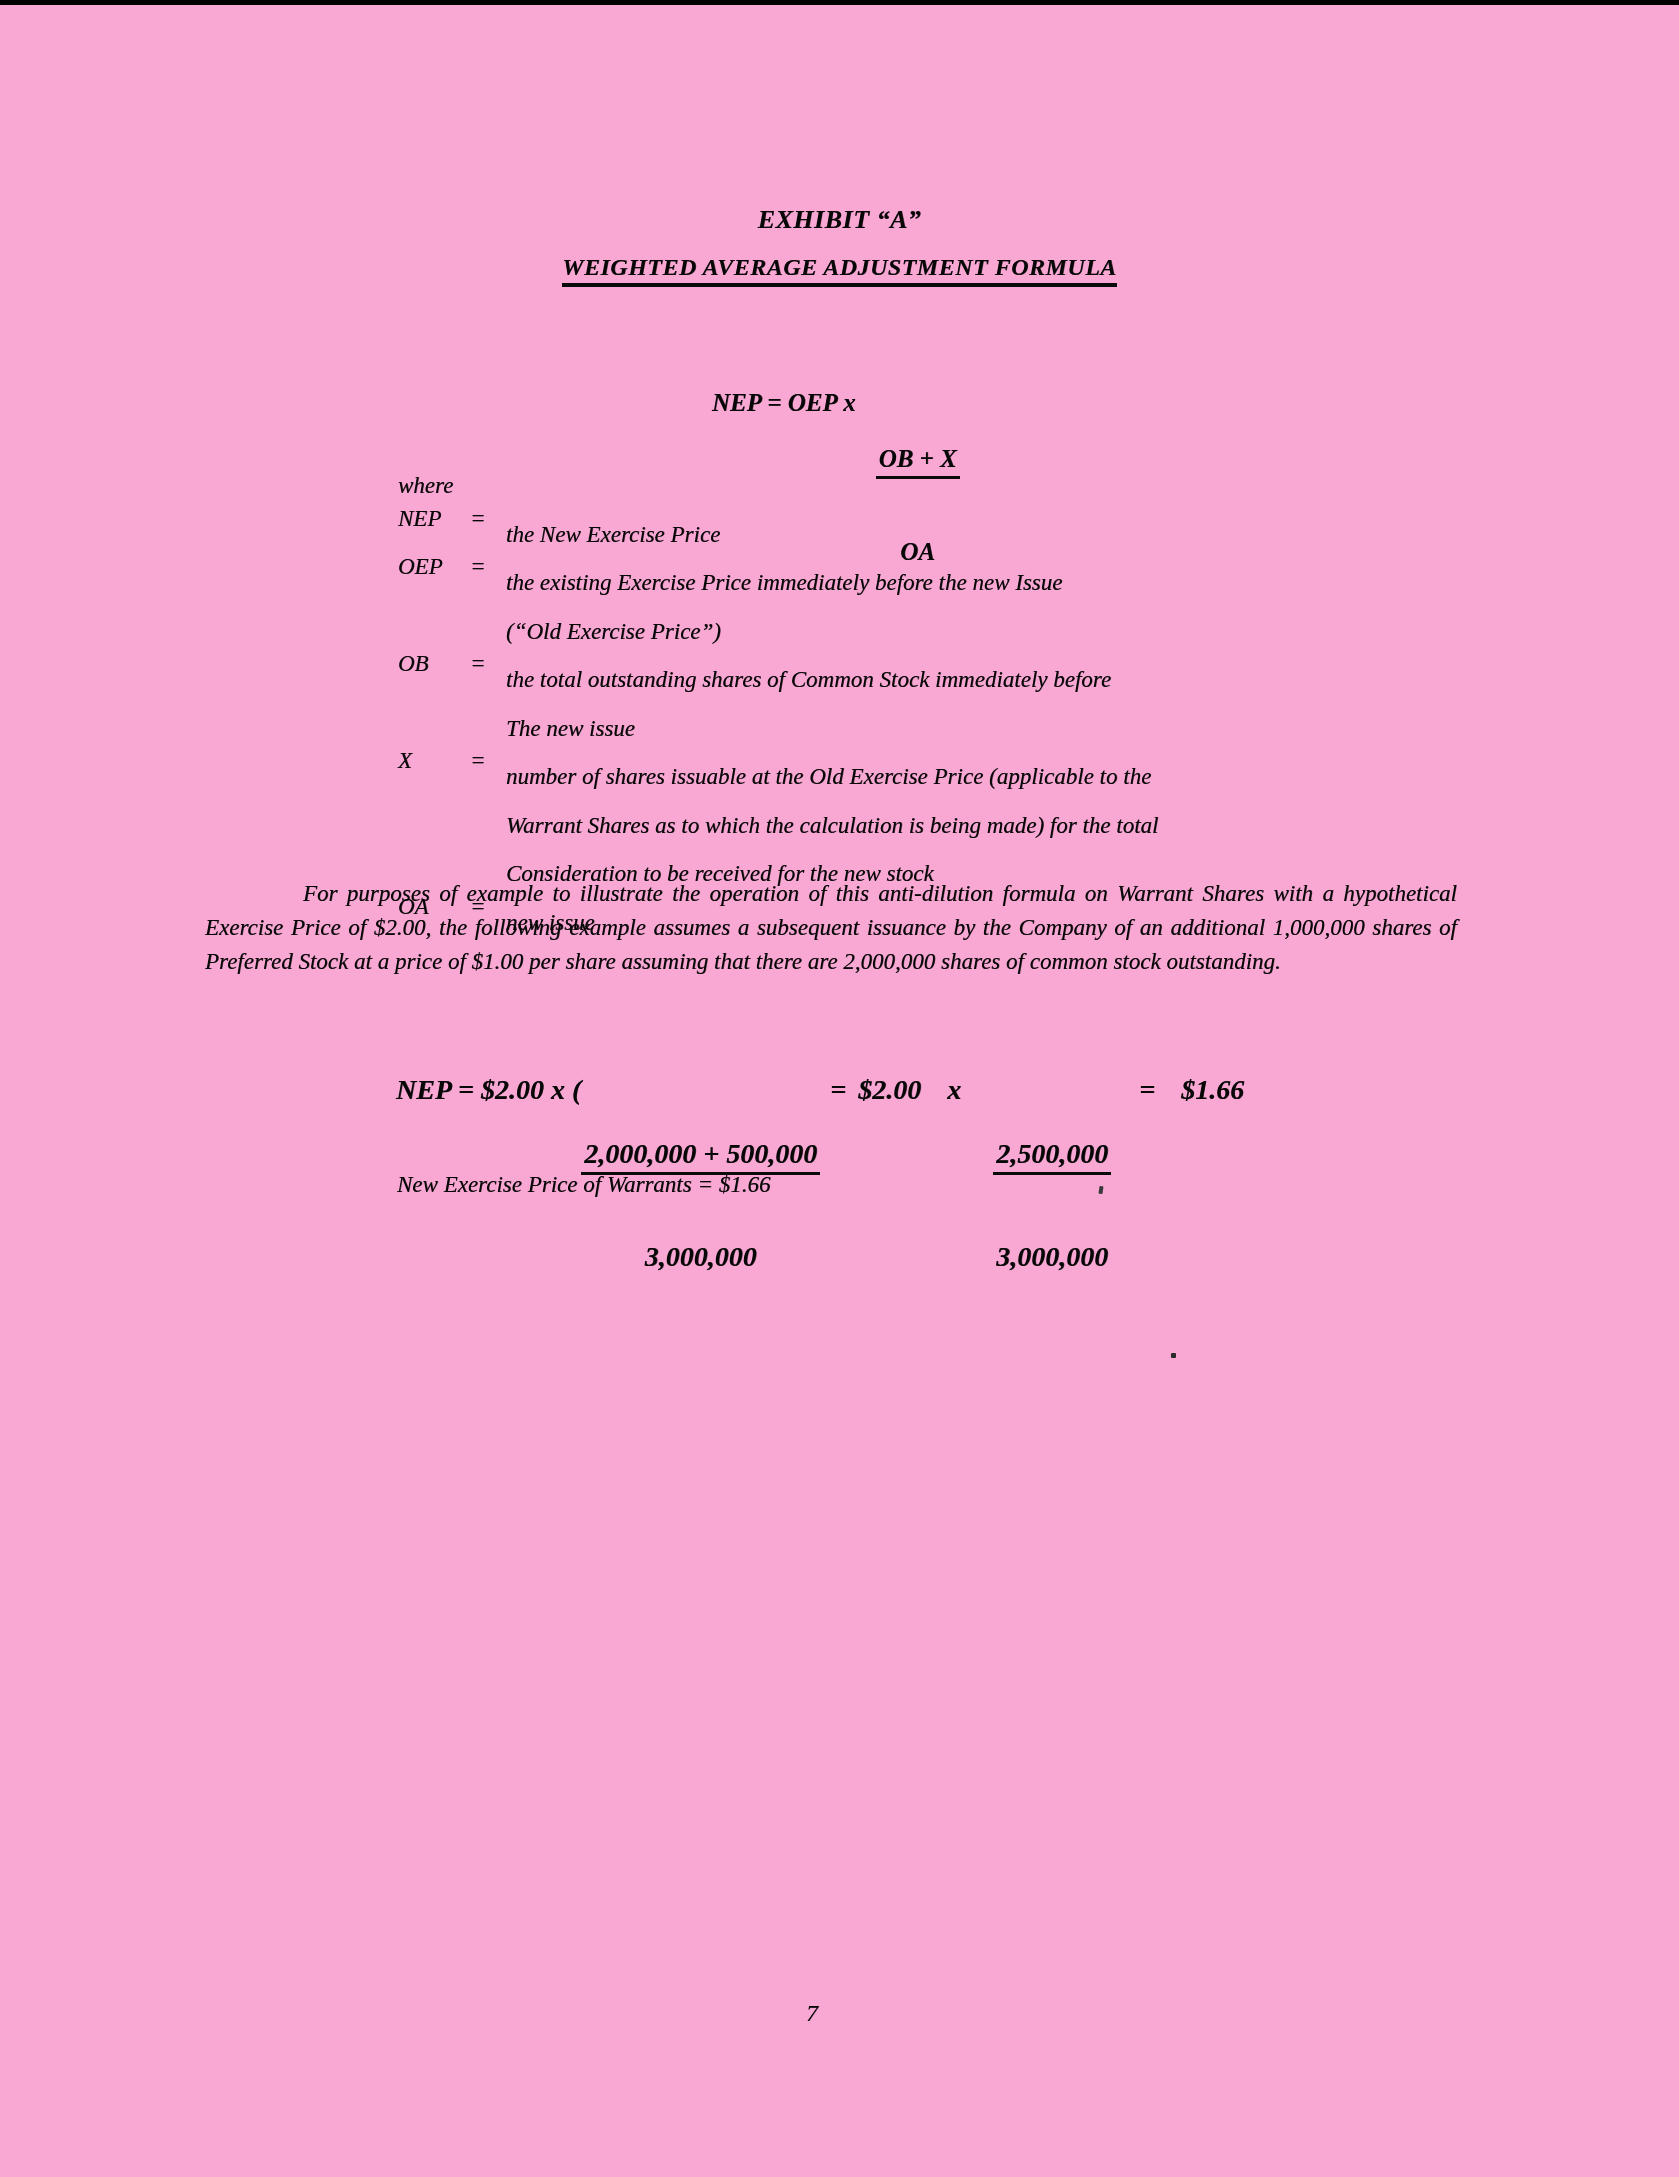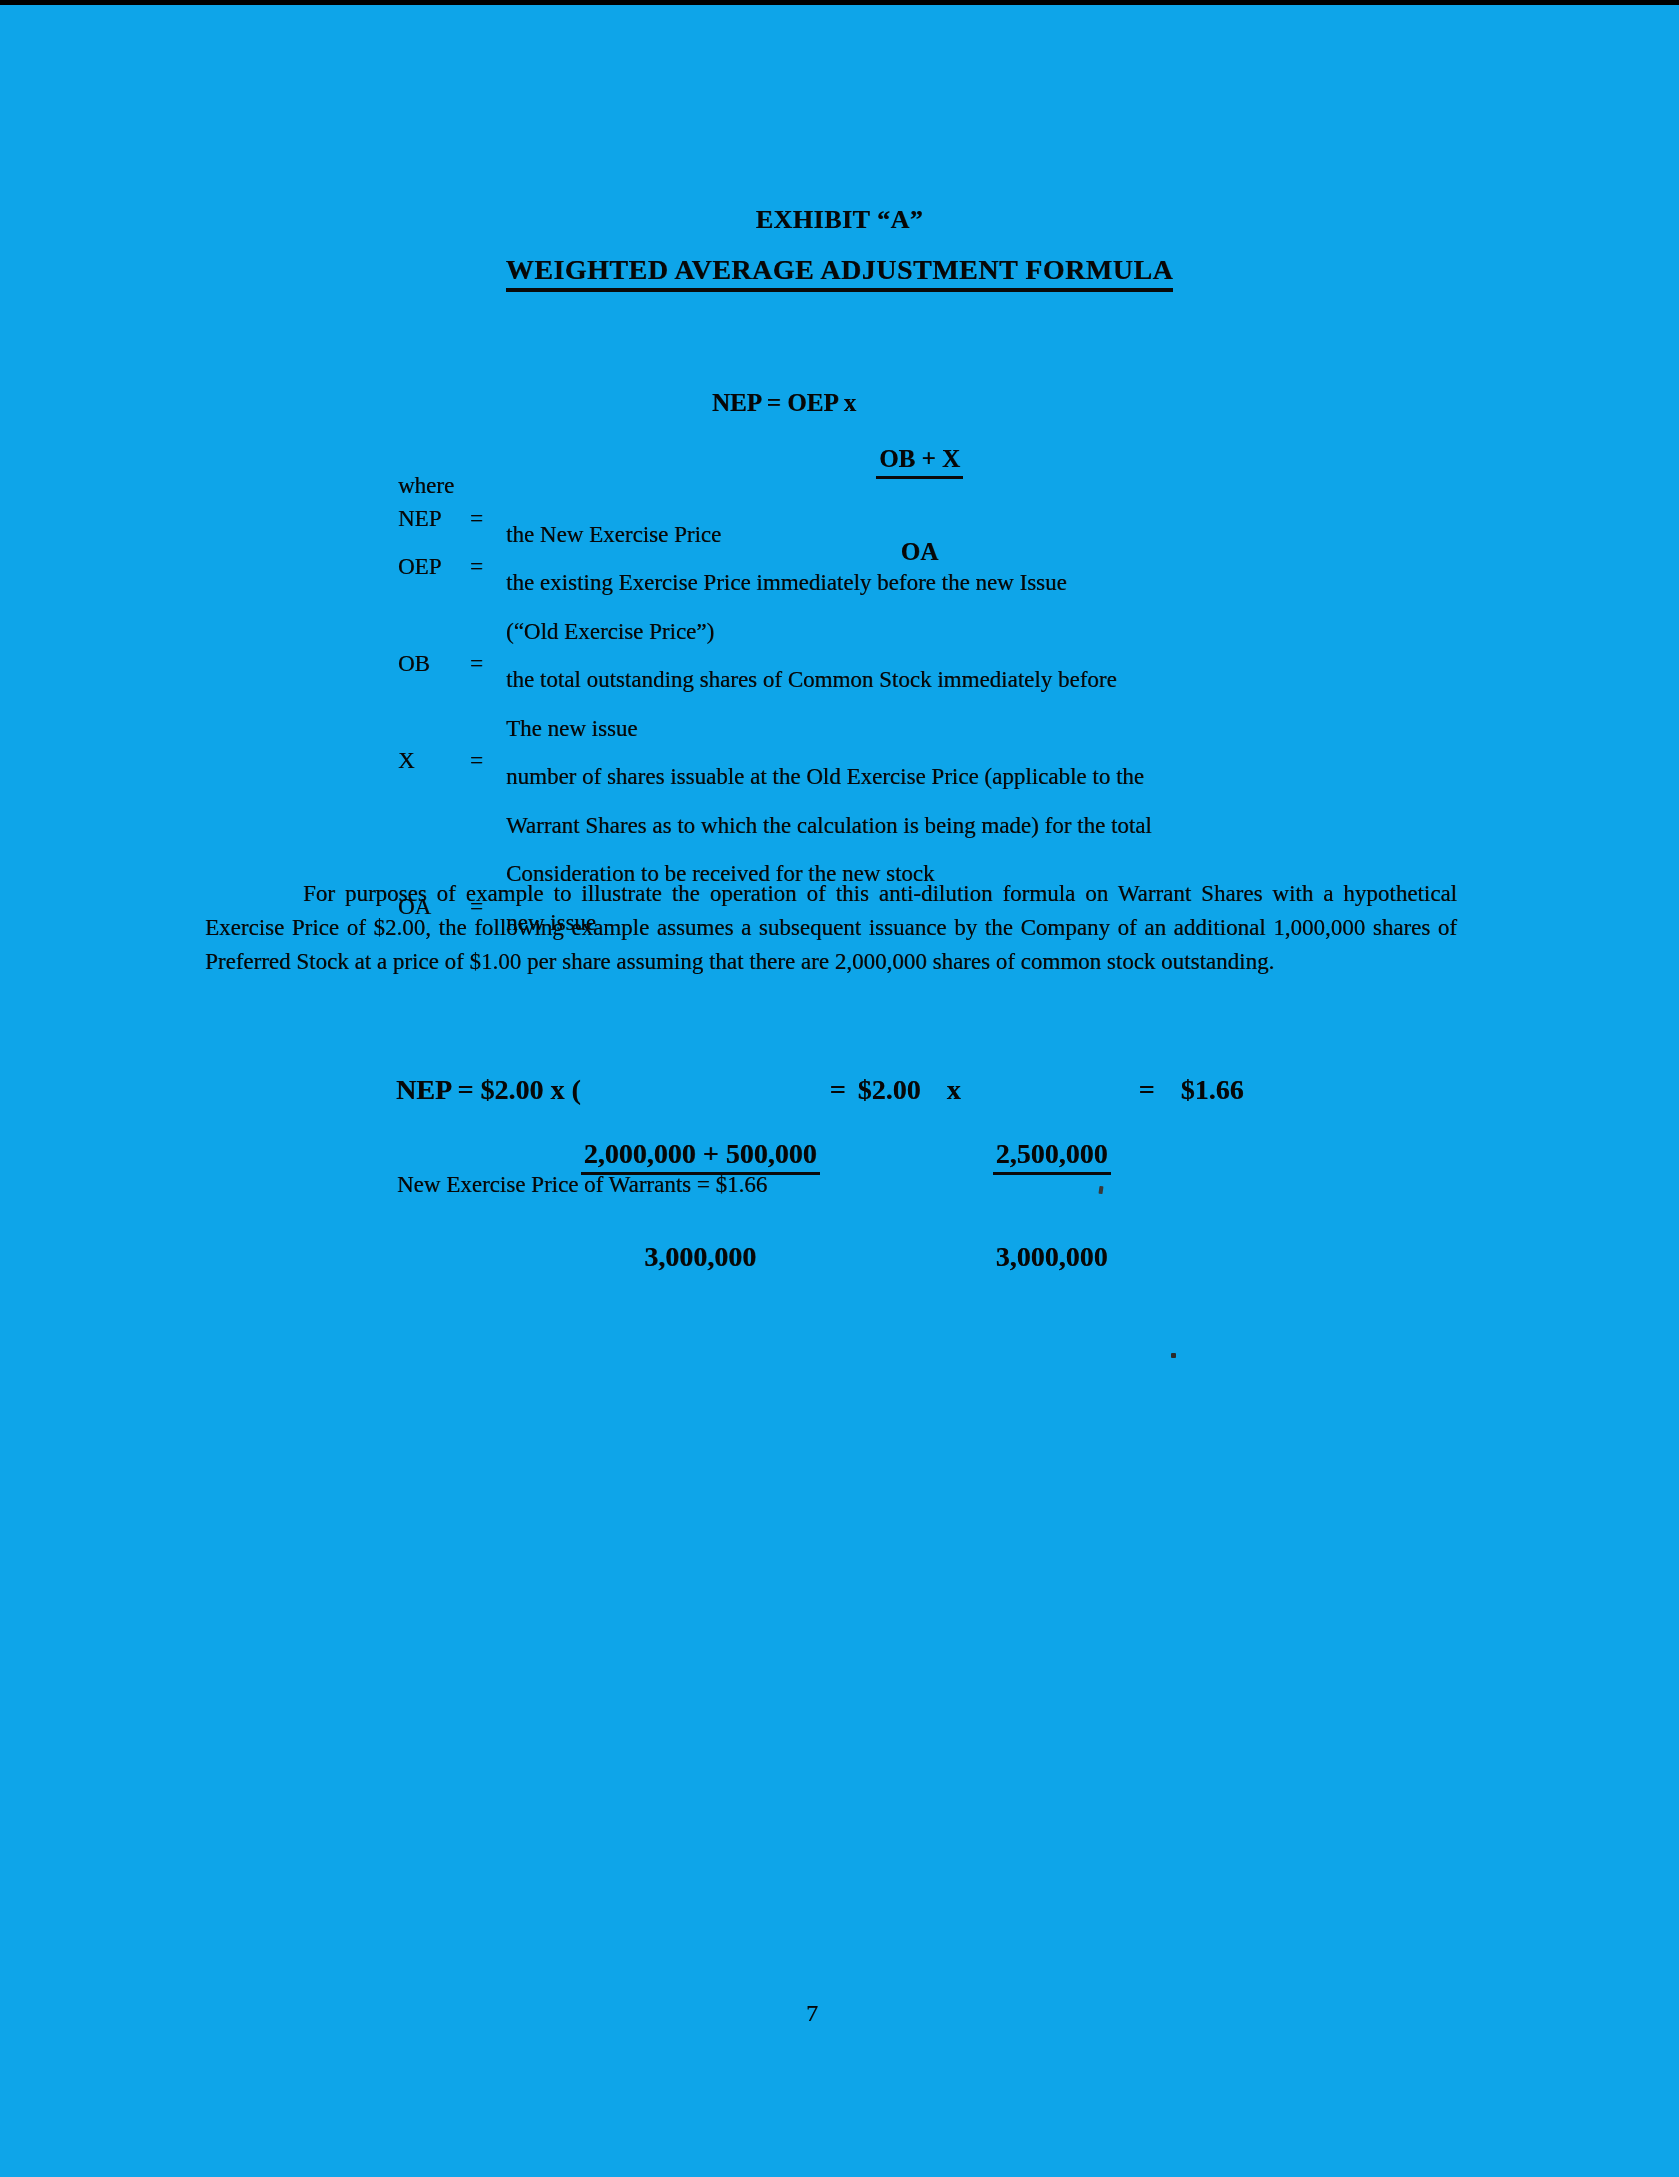--- a/index.html
+++ b/index.html
@@ -11,21 +11,22 @@
     width: 1679px;
     height: 2177px;
     position: relative;
     font-family: "Liberation Serif", serif;
     color: #070707;
     overflow: hidden;
   }
   .page {
     position: absolute;
     inset: 0;
-    background: #0ea5e9;
+    background: #f9a8d4;
+    font-style: italic;
   }
   
   .top-scan-bar {
     position: absolute;
     top: 0;
     left: 0;
     width: 1679px;
     height: 5px;
     background: #000000;
   }
@@ -41,21 +42,21 @@
     font-size: 26px;
     font-weight: bold;
     letter-spacing: 0.5px;
   }
   .formula-title {
     position: absolute;
     top: 254px;
     left: 0;
     width: 1679px;
     text-align: center;
-    font-size: 28px;
+    font-size: 24px;
     font-weight: bold;
   }
   .formula-title .underlined-title {
     display: inline-block;
     border-bottom: 4px solid #0a0a0a;
     padding-bottom: 2px;
     letter-spacing: 0.5px;
   }
   .main-formula {
     position: absolute;

